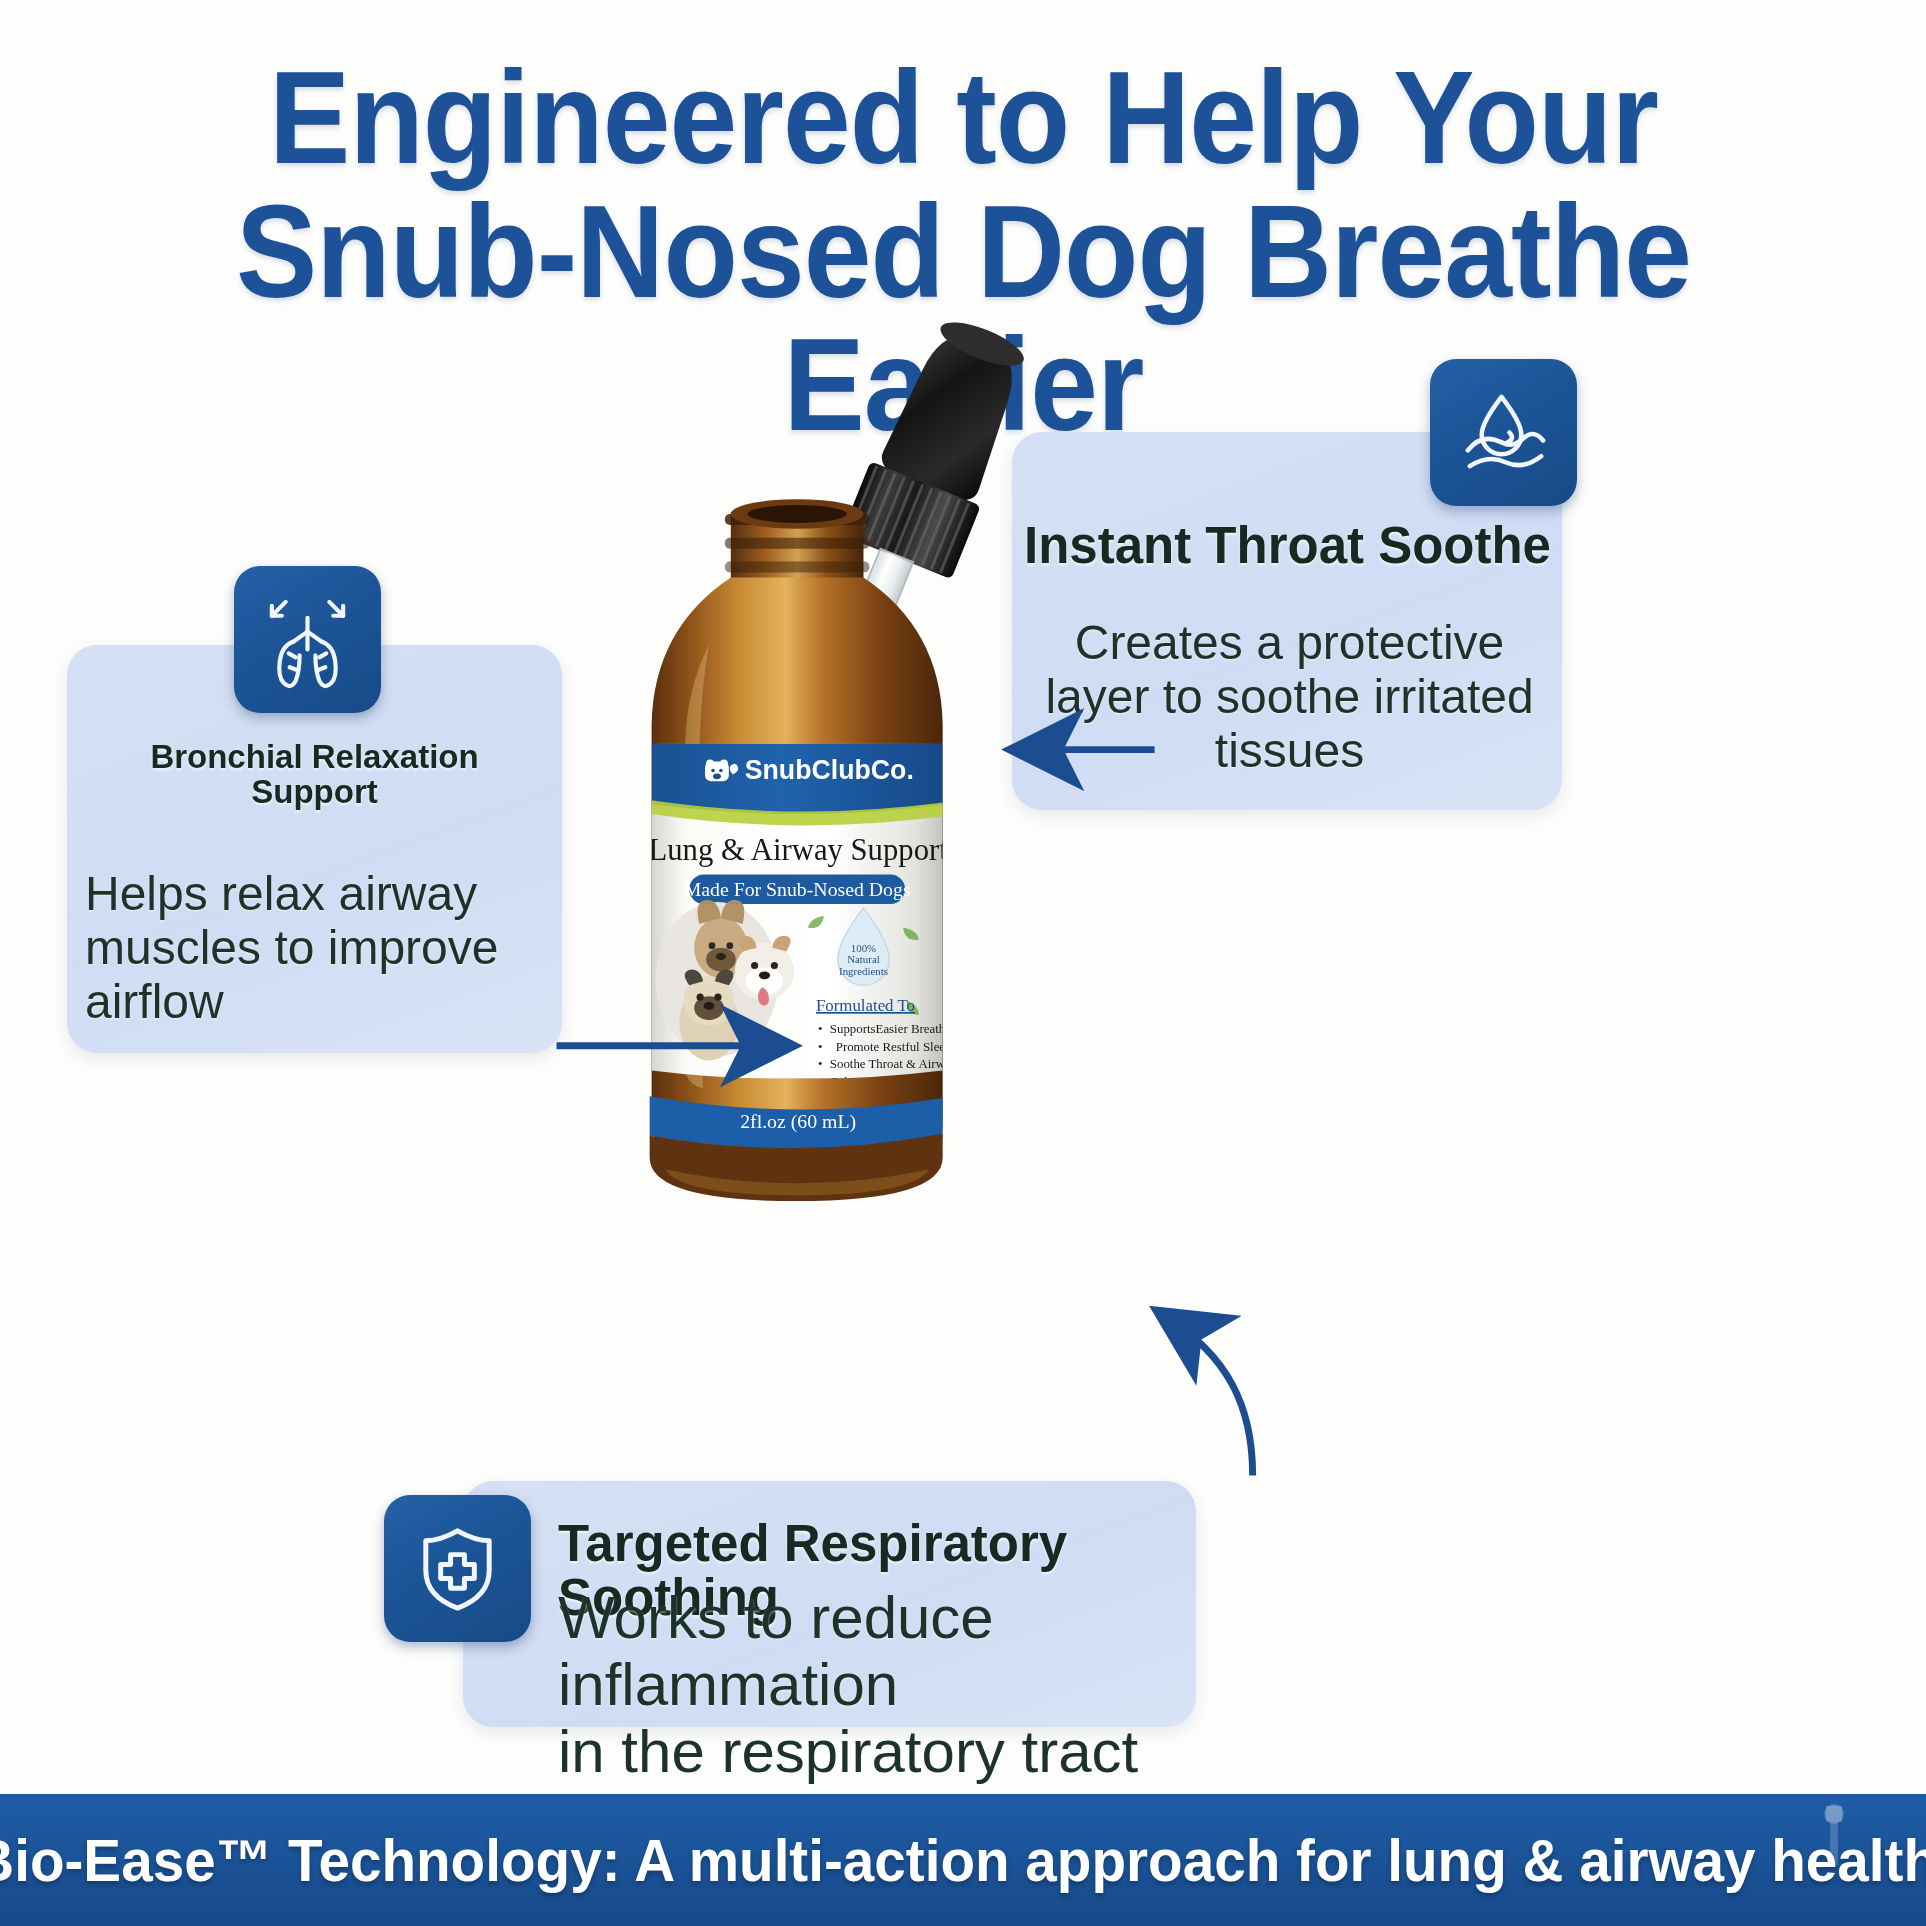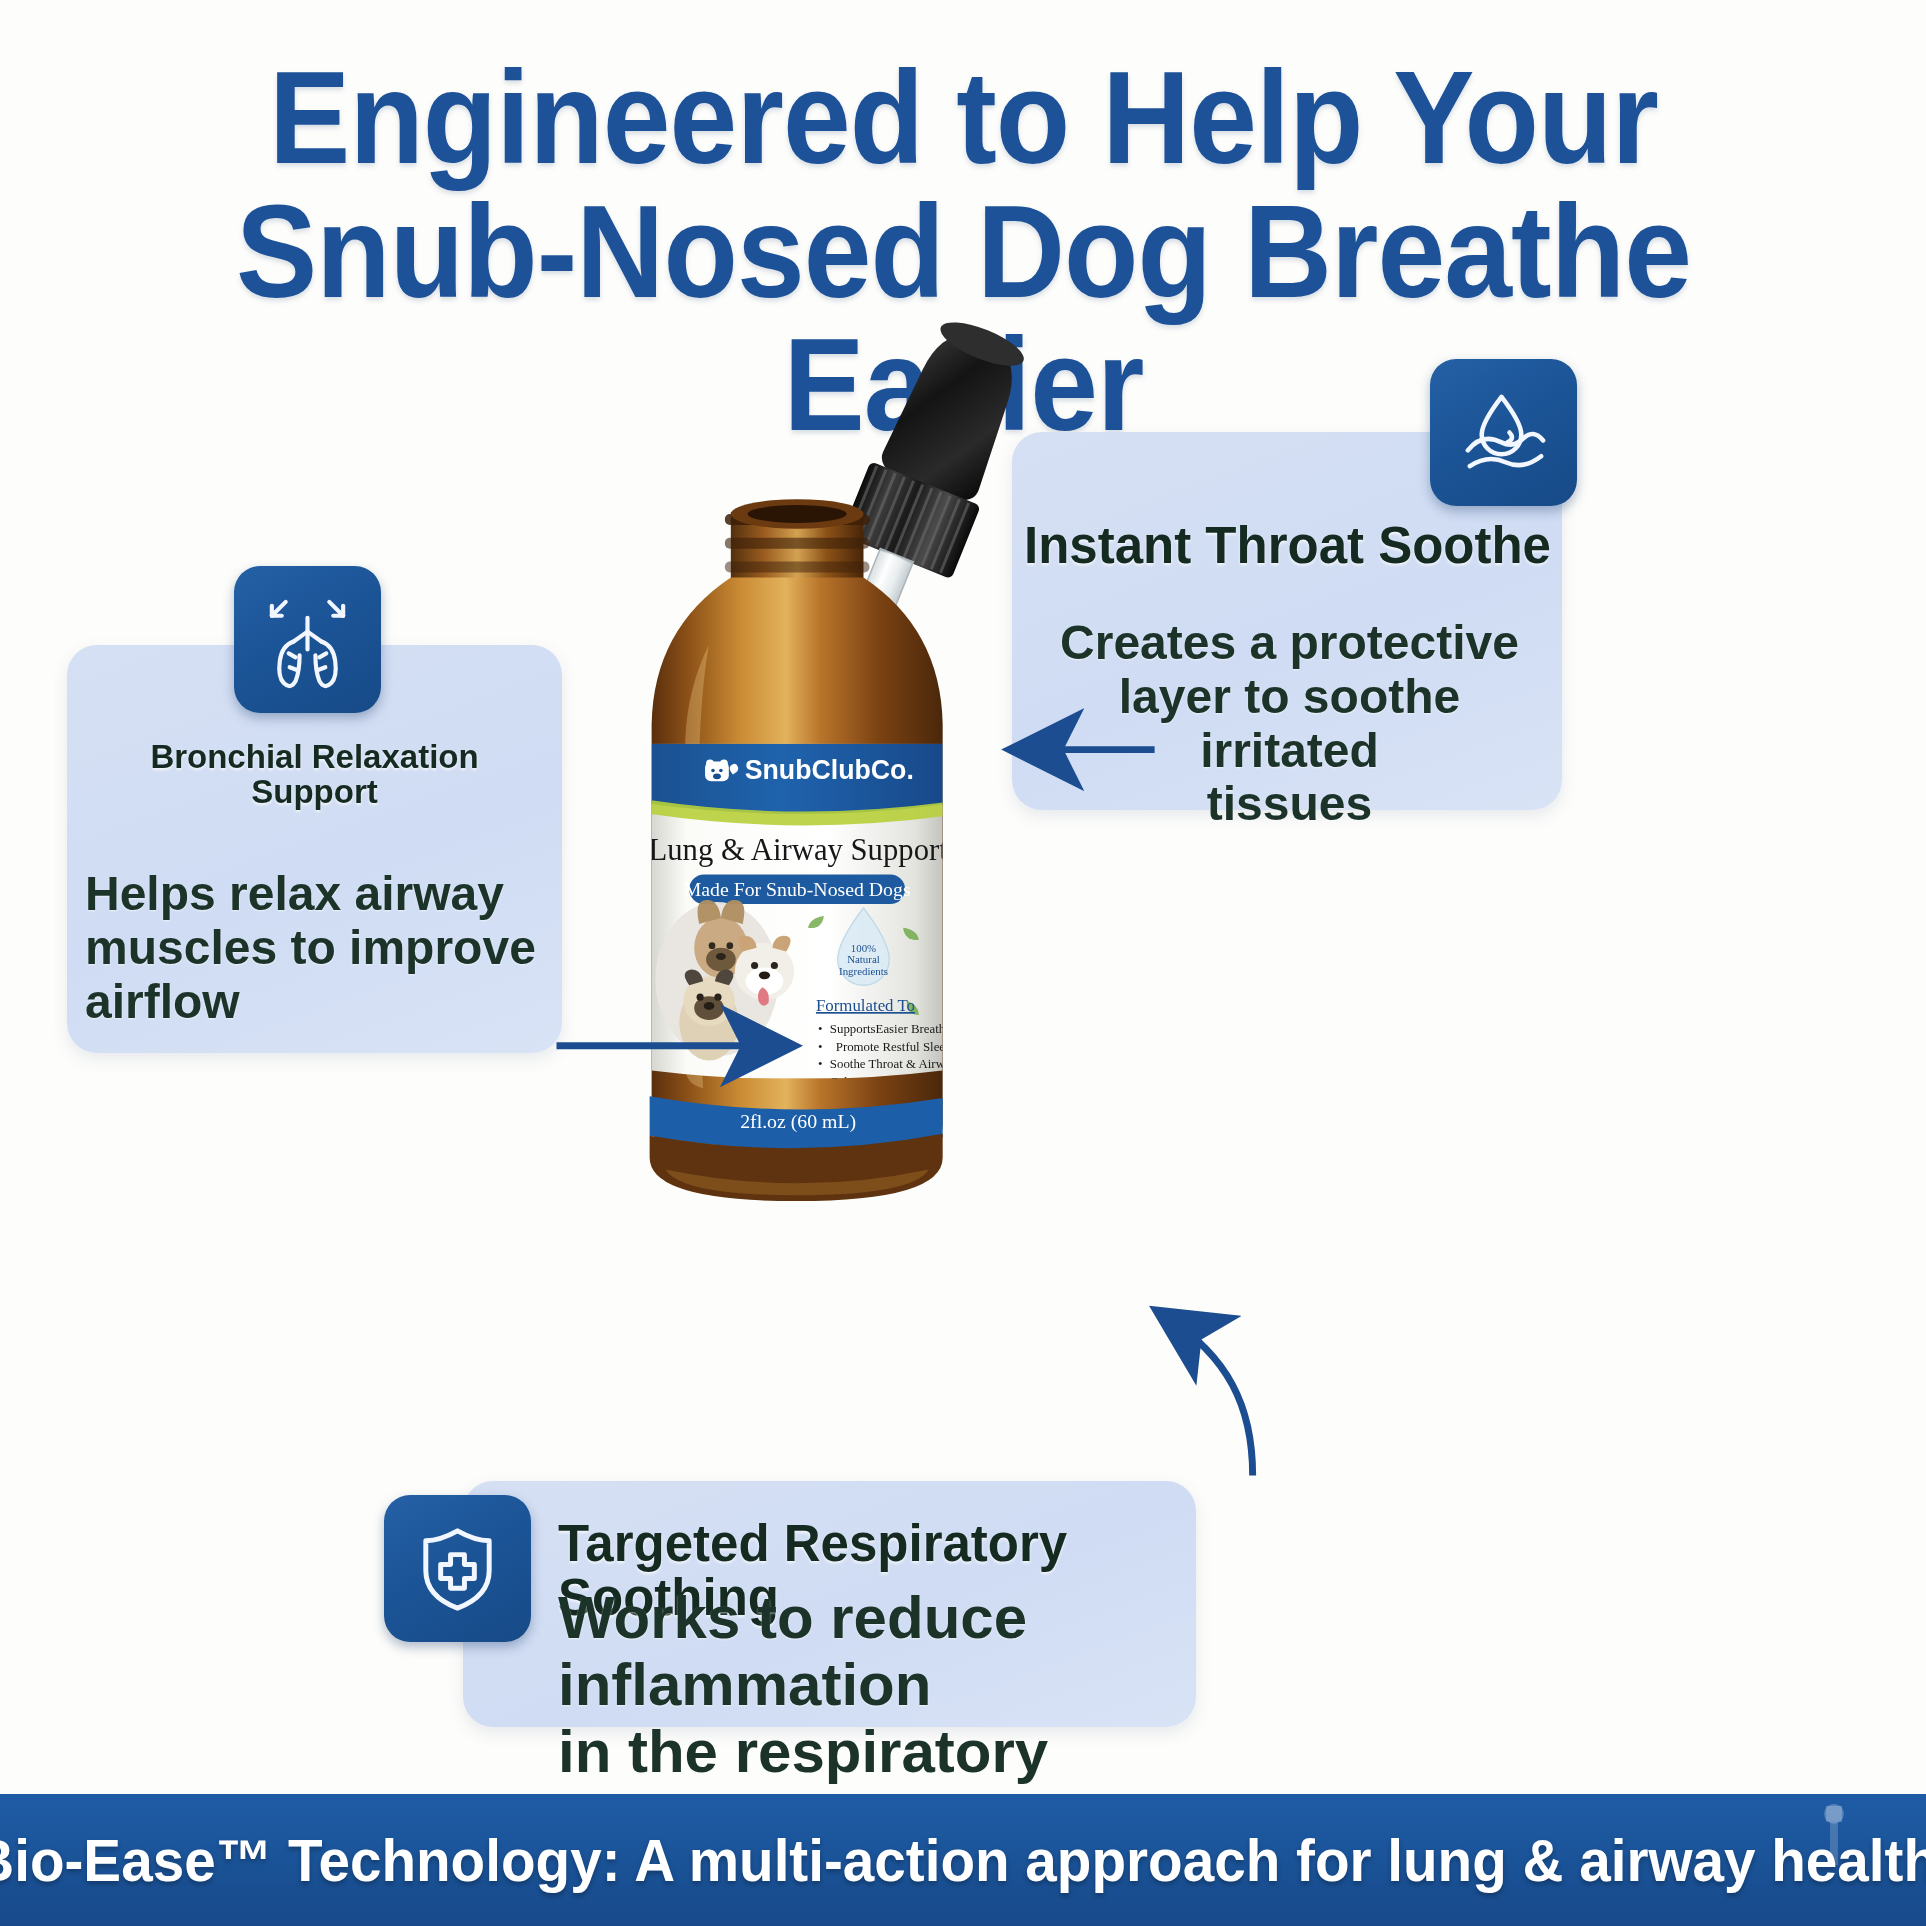--- a/index.html
+++ b/index.html
@@ -38,21 +38,21 @@
   .card-title{
     color:#152b22;
     font-family:"Liberation Sans Narrow","Liberation Sans",sans-serif;
     font-weight:bold;
     line-height:1.05;
     text-shadow:0 2px 3px rgba(255,255,255,0.75);
   }
   .card-body{
     color:#1c332a;
     font-family:"Liberation Sans Narrow","Liberation Sans",sans-serif;
-    font-weight:bold;
+    font-weight:normal;
     line-height:1.12;
     text-shadow:0 1px 2px rgba(255,255,255,0.6);
   }
 
   
   .badge{
     position:absolute;
     background:linear-gradient(150deg,#2560a6 0%,#1b5496 48%,#174a87 100%);
     border-radius:26px;
     box-shadow:0 5px 12px rgba(30,60,110,0.35);

